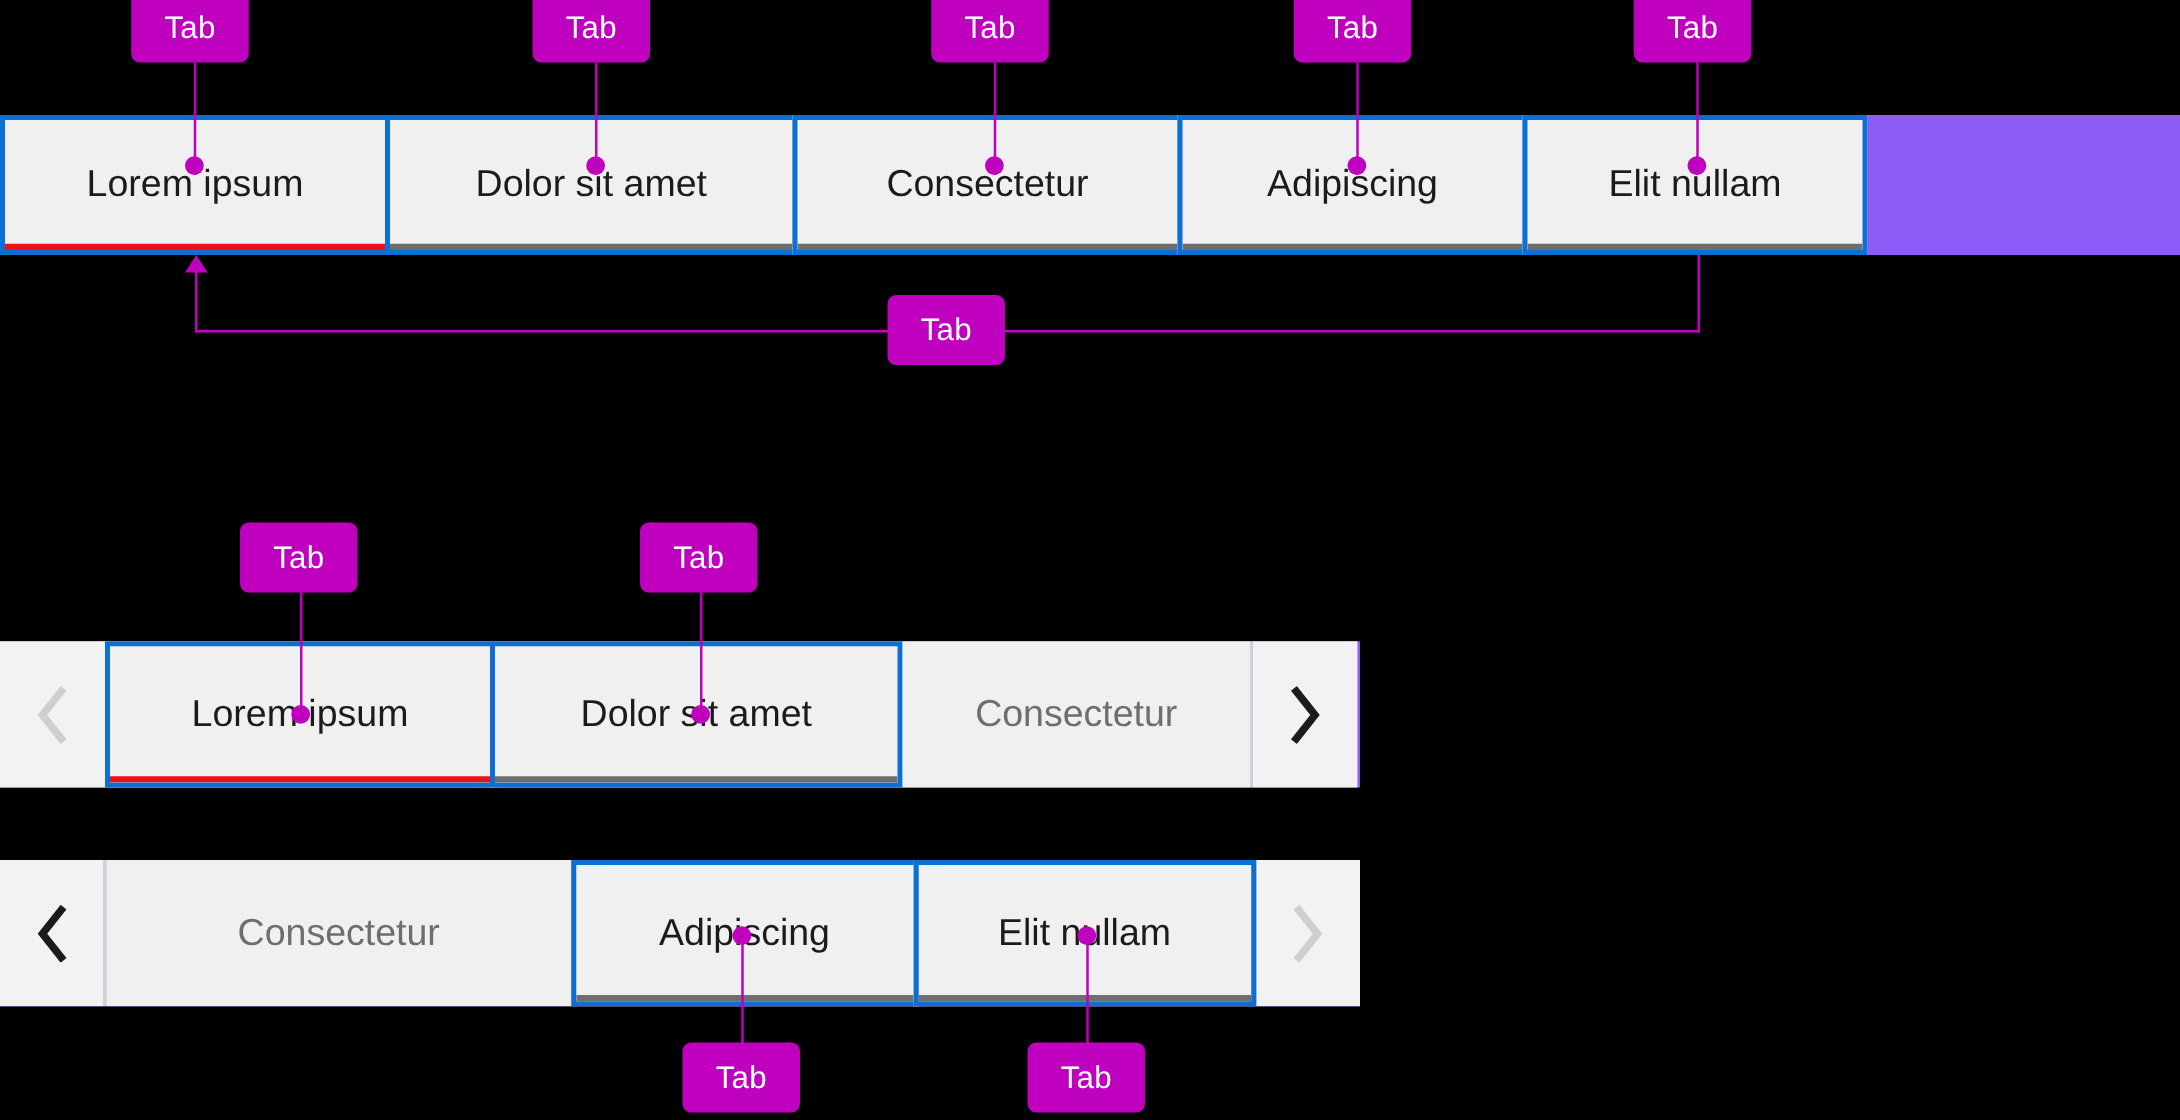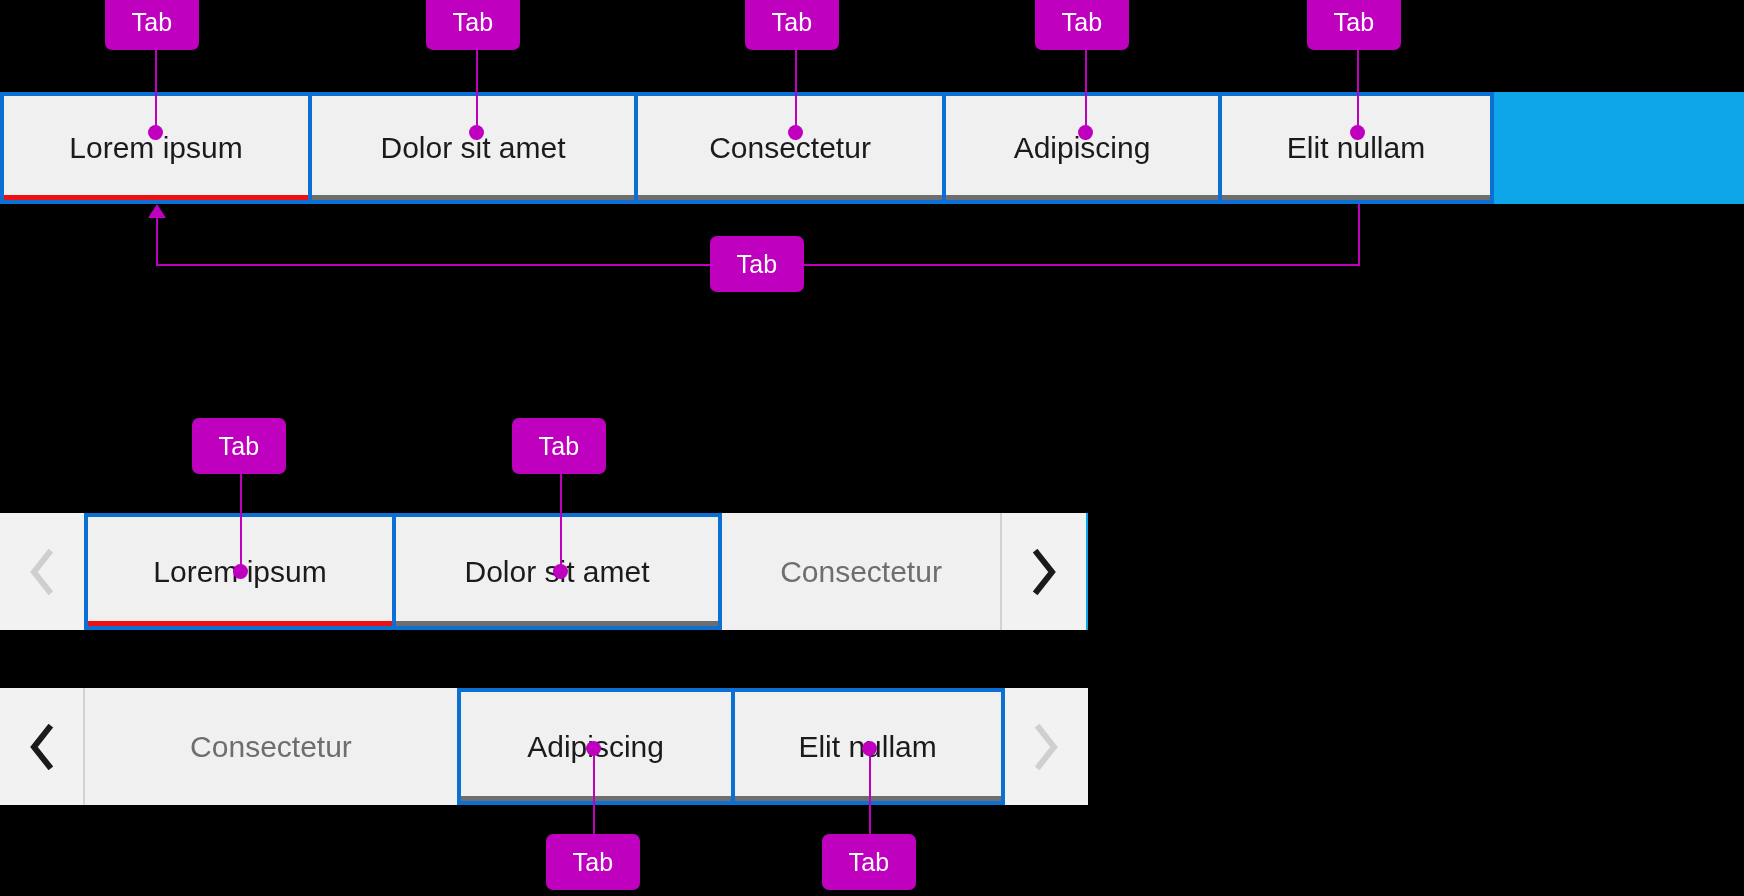--- a/index.html
+++ b/index.html
@@ -50,21 +50,21 @@
     height: 0;
     border-left: 9px solid transparent;
     border-right: 9px solid transparent;
     border-bottom: 14px solid #BF00BF;
     z-index: 48;
   }
 
   
   .tabstrip {
     position: absolute;
-    background: #0ea5e9;
+    background: #8b5cf6;
     box-sizing: border-box;
     display: flex;
     align-items: stretch;
     z-index: 10;
   }
 
   .tab {
     position: relative;
     box-sizing: border-box;
     background: #F0F0F0;

